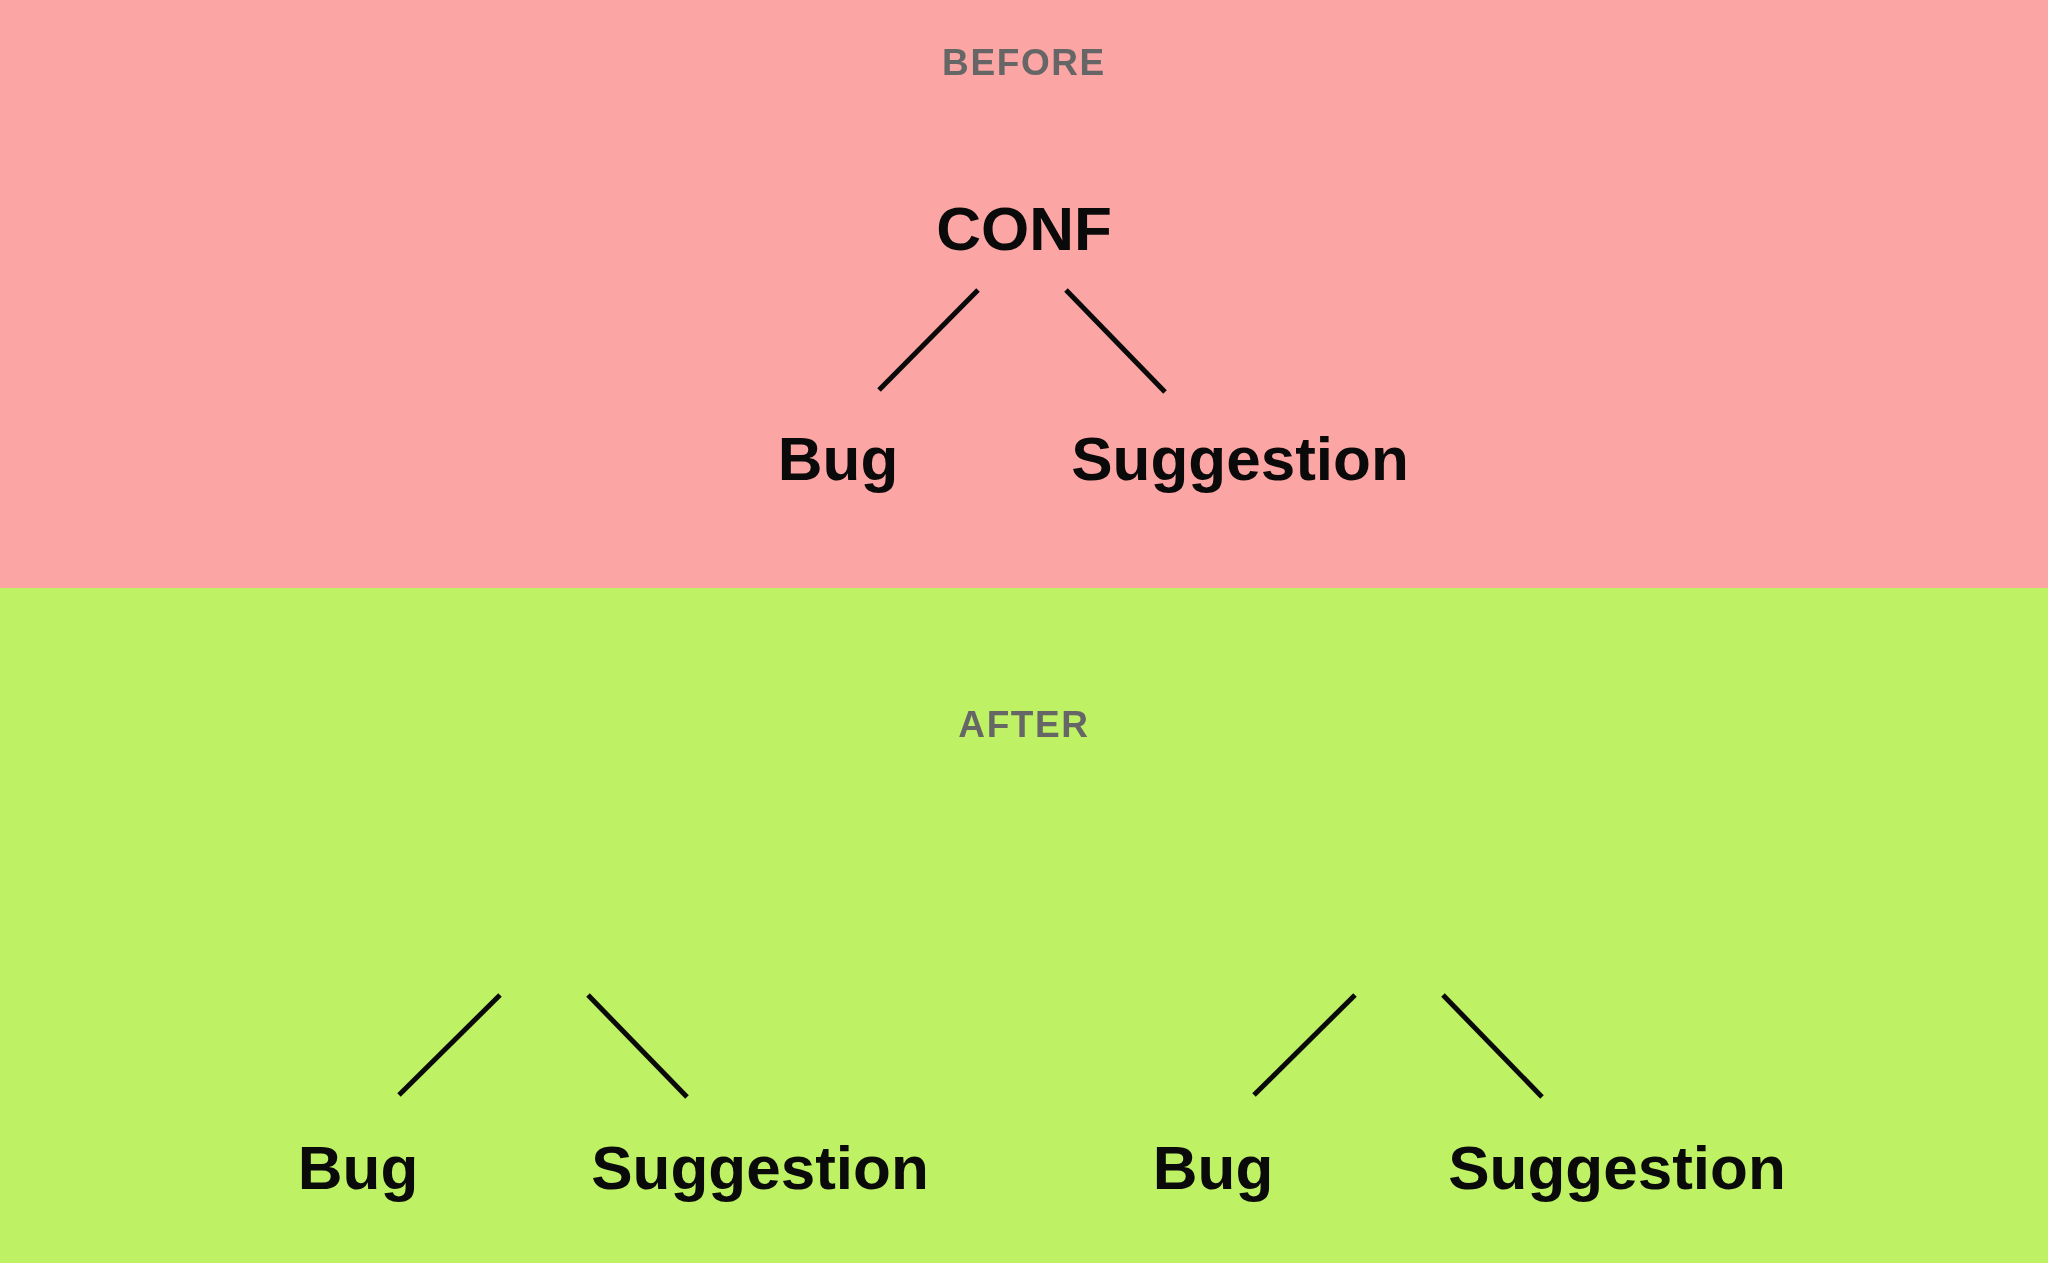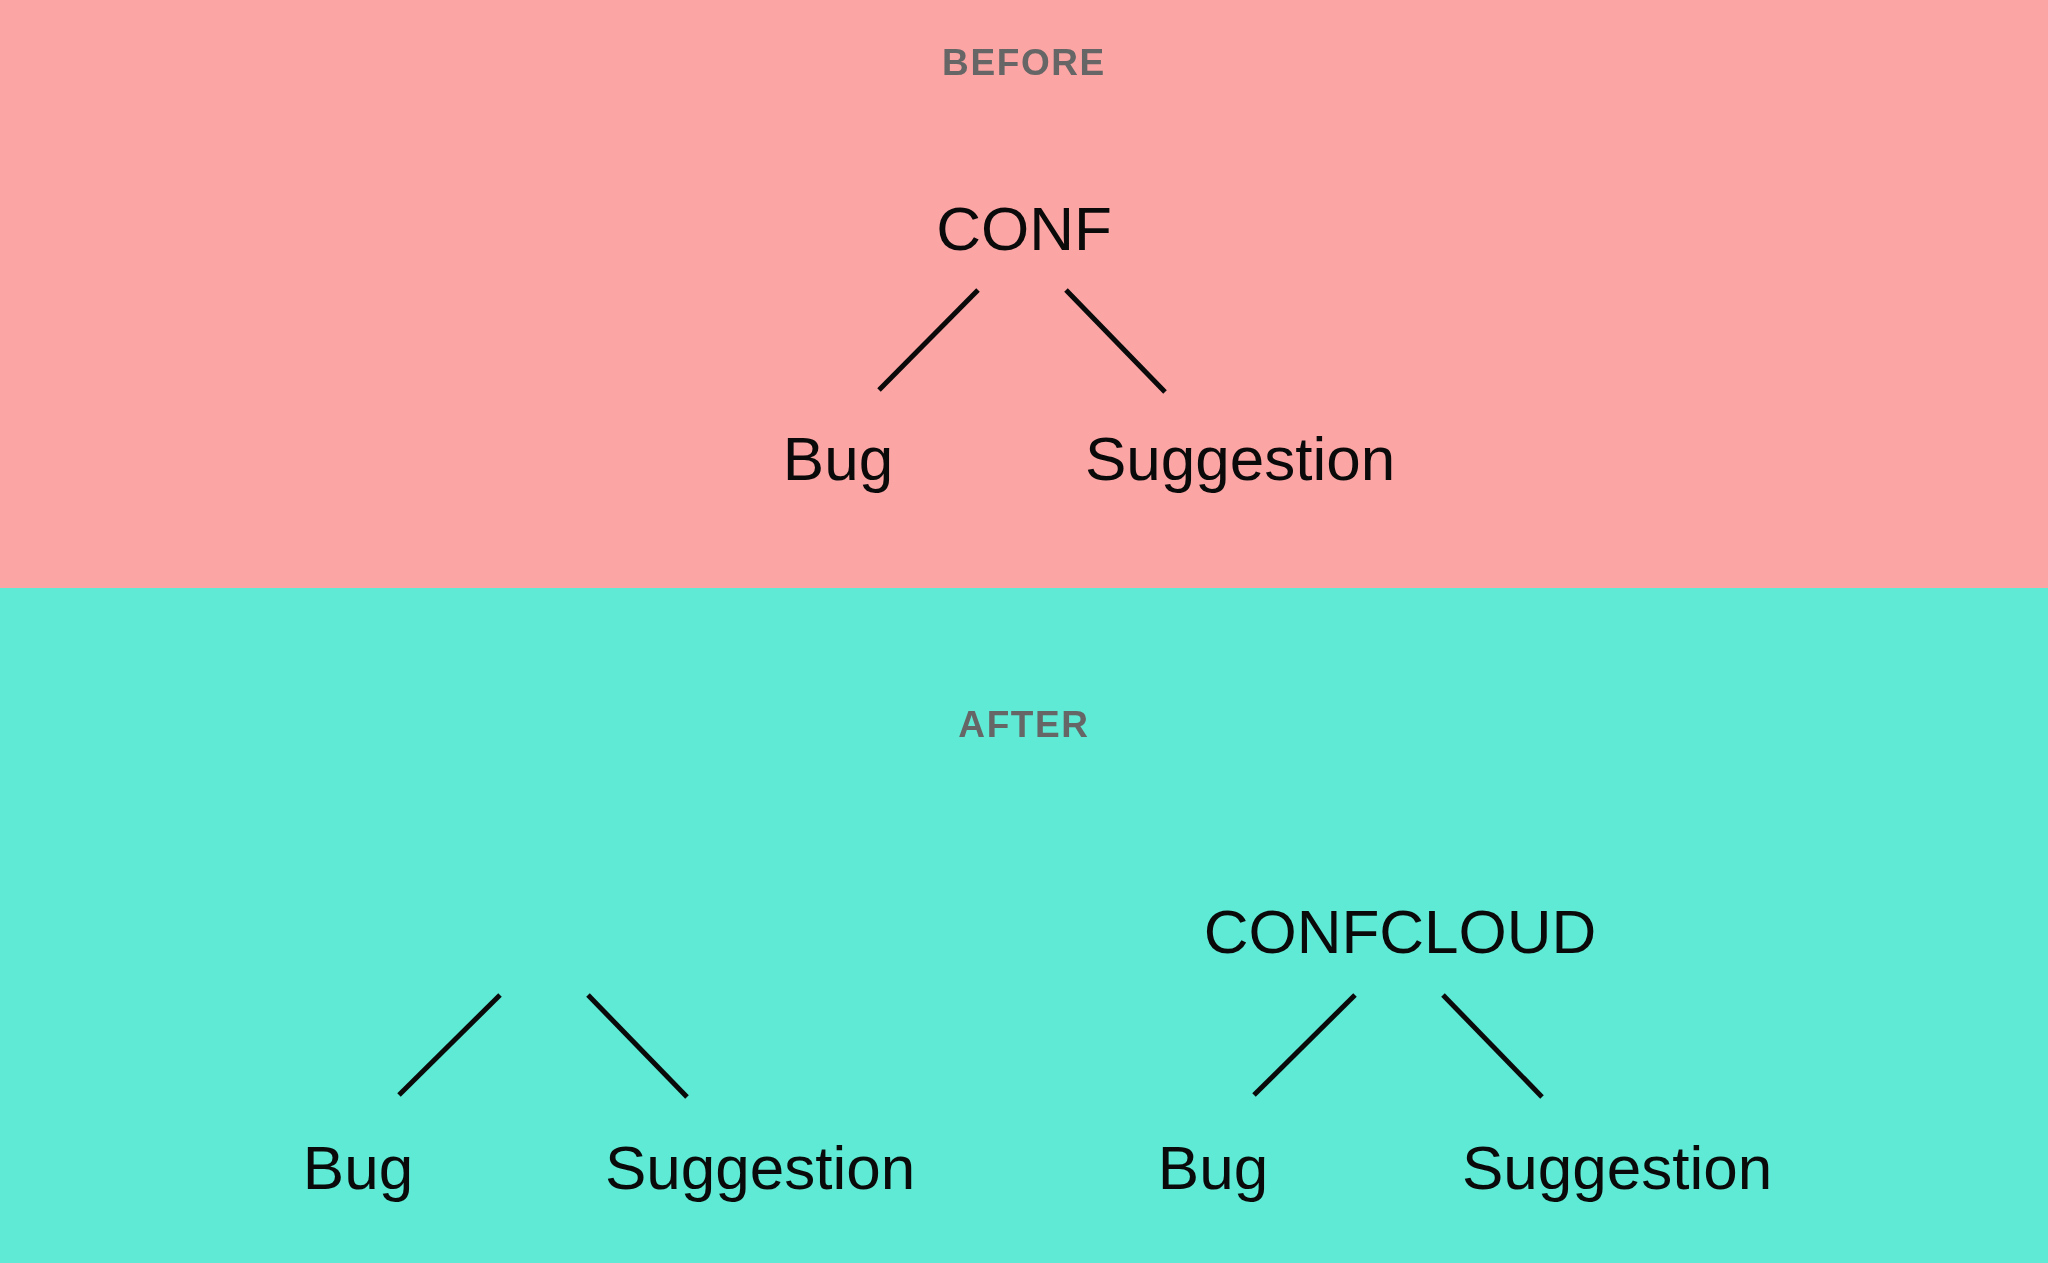--- a/index.html
+++ b/index.html
@@ -28,21 +28,21 @@
     overflow: hidden;
   }
   .panel-before {
     top: 0;
     height: 588px;
     background: #fca5a5;
   }
   .panel-after {
     top: 588px;
     height: 675px;
-    background: #5eead4;
+    background: #bef264;
   }
 
   
   .section-caption {
     position: absolute;
     left: 0;
     width: 2048px;
     text-align: center;
     color: #666666;
     font-weight: bold;
@@ -50,21 +50,21 @@
     letter-spacing: 1.6px;
     line-height: 1;
   }
   .caption-before { top: 44px; }
   .caption-after  { top: 118px; }
 
   
   .node-label {
     position: absolute;
     color: #0a0a0a;
-    font-weight: normal;
+    font-weight: bold;
     font-size: 62px;
     line-height: 1;
     white-space: nowrap;
     transform: translateX(-50%);
   }
 
   
   .edges {
     position: absolute;
     left: 0;
@@ -111,20 +111,19 @@
 
       <line x1="1355" y1="407" x2="1254" y2="507"></line>
       <line x1="1443" y1="407" x2="1542" y2="509"></line>
     </svg>
 
 
     <div class="node-label" style="left:358px; top:549px;">Bug</div>
 
     <div class="node-label" style="left:760px; top:549px;">Suggestion</div>
 
-    <div class="node-label" style="left:1400px; top:313px;">CONFCLOUD</div>
 
     <div class="node-label" style="left:1213px; top:549px;">Bug</div>
 
     <div class="node-label" style="left:1617px; top:549px;">Suggestion</div>
   </div>
 
 </div>
 
 </body></html>

